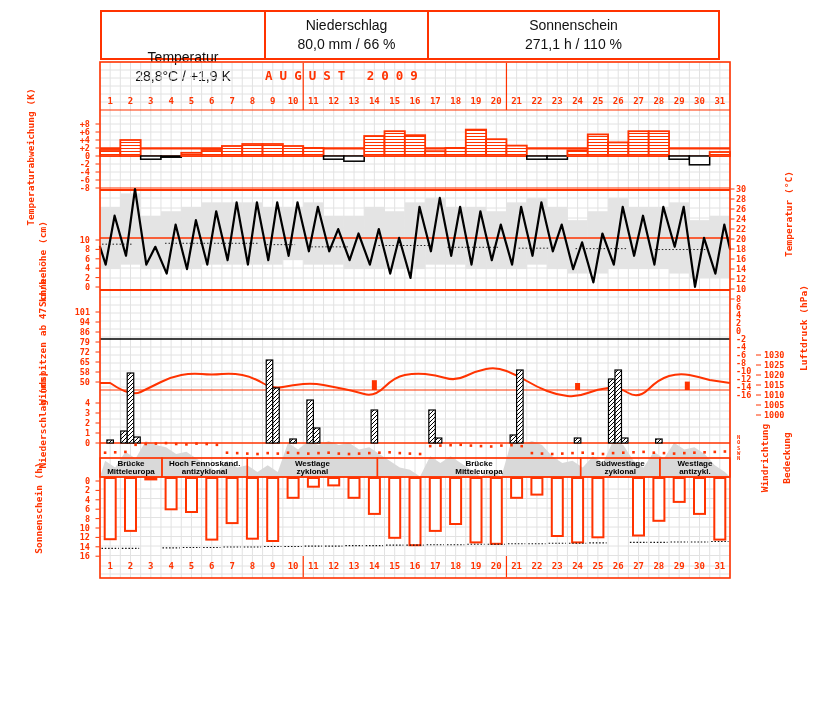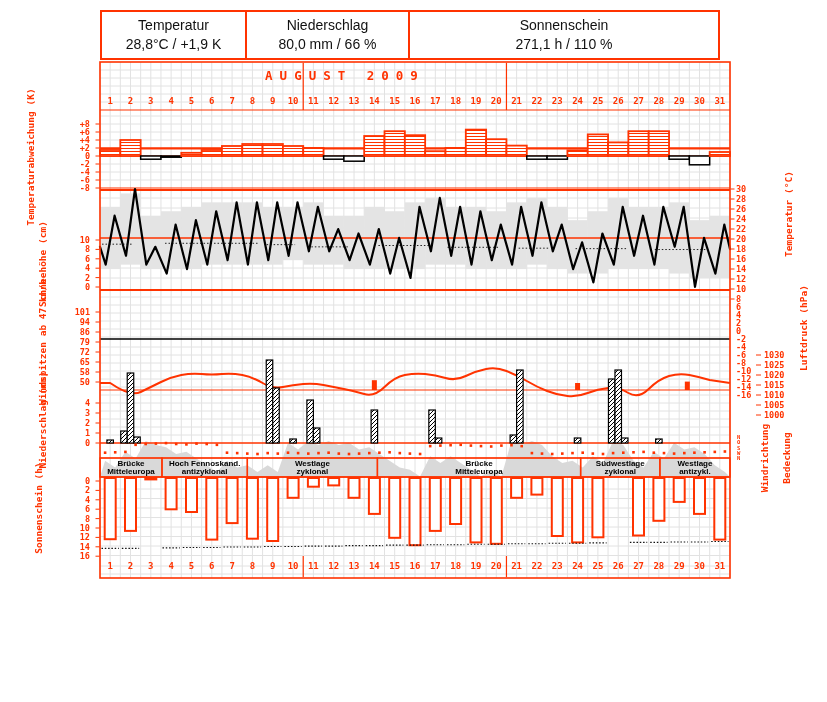--- a/index.html
+++ b/index.html
@@ -3,21 +3,21 @@
 <meta charset="utf-8">
 <style>
   html,body{margin:0;padding:0;background:#fff;}
   .page{position:relative;width:827px;height:702px;background:#fff;overflow:hidden;
         font-family:"Liberation Sans",sans-serif;}
   .hdr{position:absolute;left:100px;top:10px;width:620px;height:50px;
        border:2px solid var(--accent,#ff3300);display:flex;box-sizing:border-box;}
   .hcell{height:100%;display:flex;flex-direction:column;justify-content:center;align-items:center;
          color:#111;font-size:14px;line-height:19px;box-sizing:border-box;}
   .hcell + .hcell{border-left:2px solid var(--accent,#ff3300);}
-  .hc1{width:143px;} .hc2{width:163px;} .hc3{flex:1;}
+  .hc1{width:162px;margin-top:32px;} .hc2{width:163px;} .hc3{flex:1;}
   svg{position:absolute;left:0;top:0;}
   text{font-family:"DejaVu Sans Mono","Liberation Mono",monospace;}
   .boxtxt{font-family:"Liberation Sans",sans-serif;}
 </style>
 </head>
 <body>
 
 <div class="page">
   <div class="hdr">
     <div class="hcell hc1">

